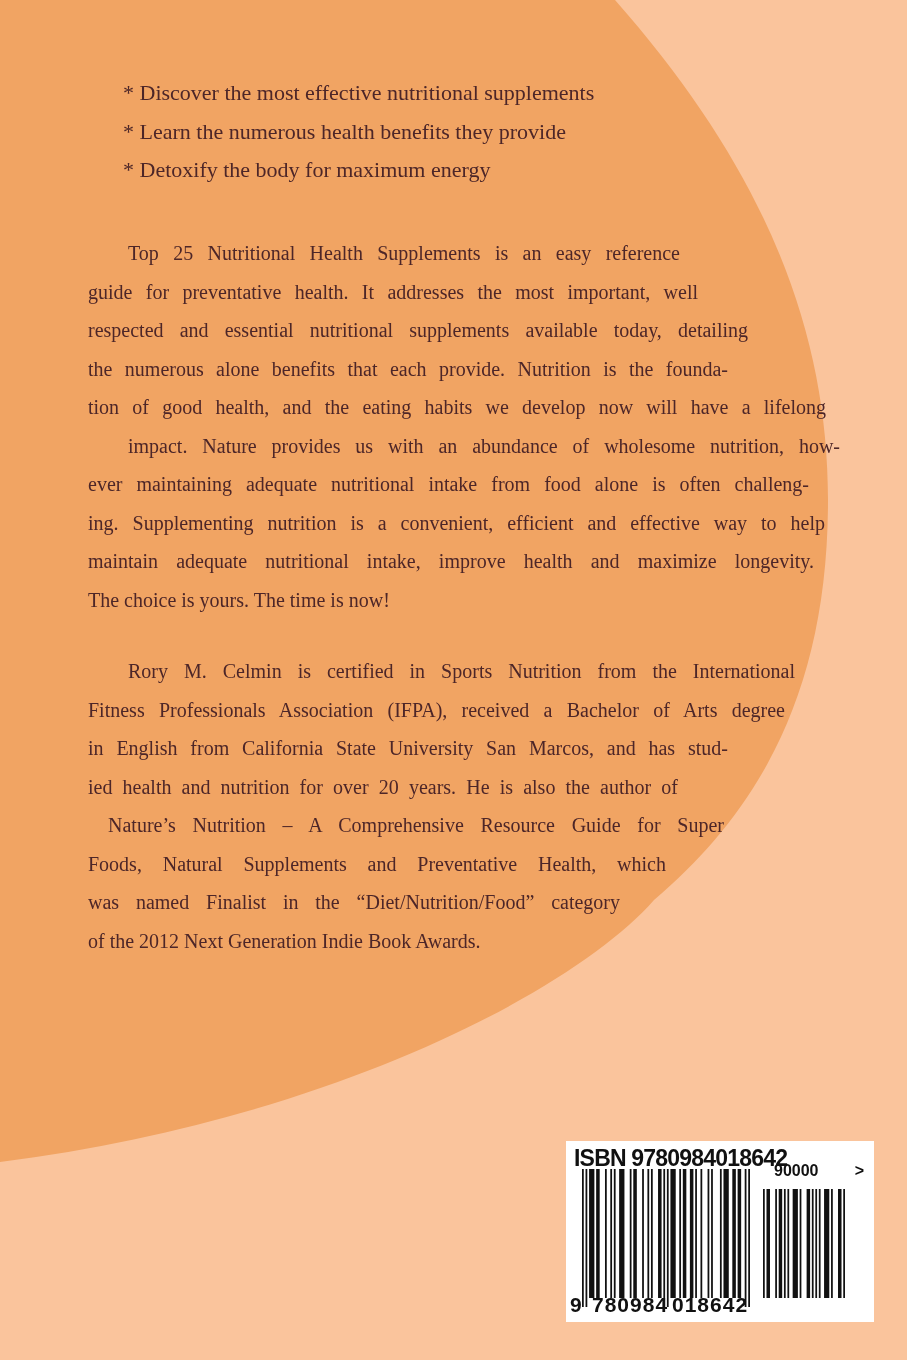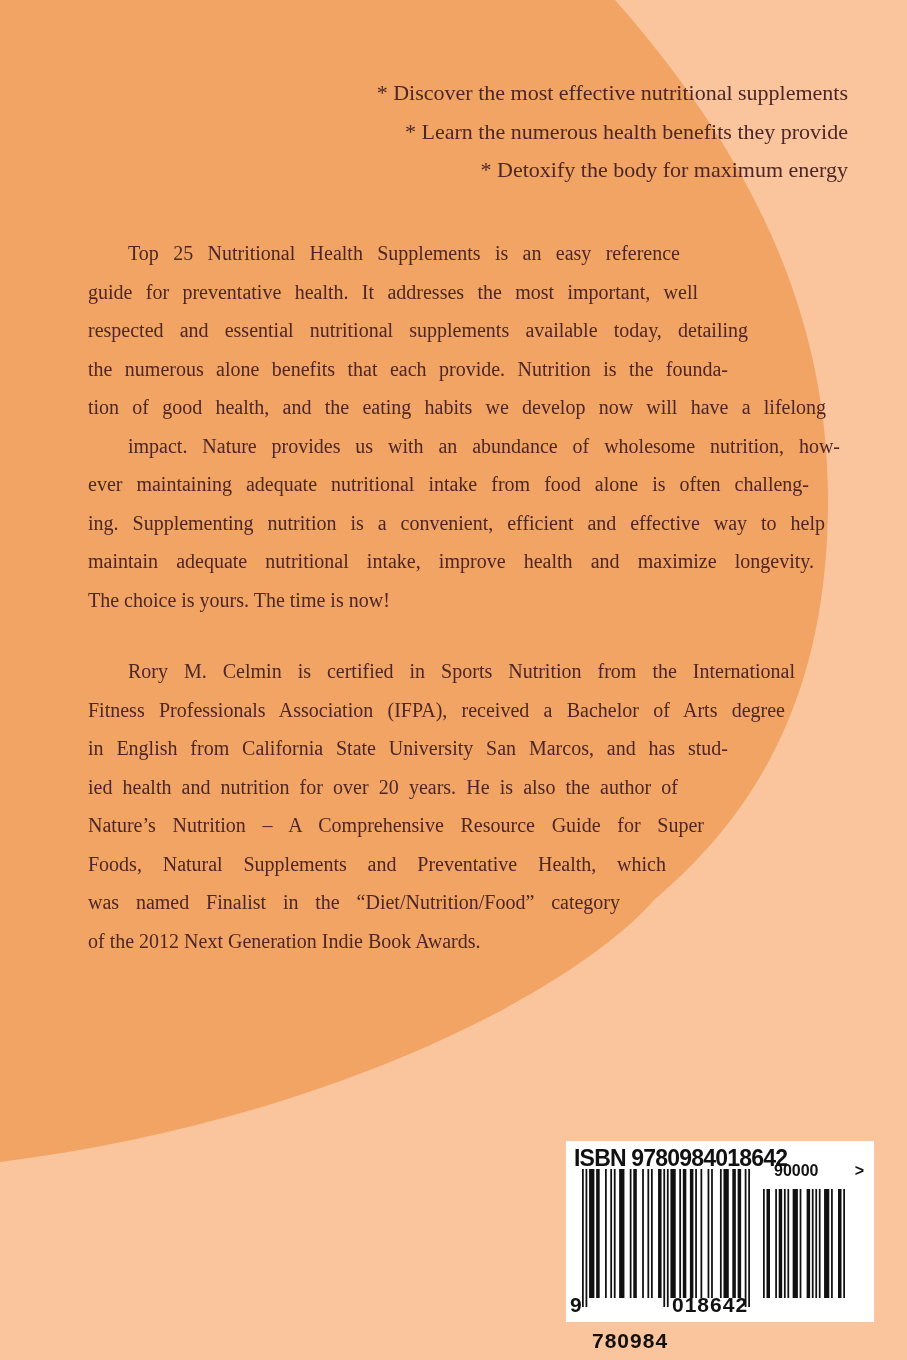--- a/index.html
+++ b/index.html
@@ -12,21 +12,21 @@
     color:var(--text,#4D2628);
   }
   .shape{position:absolute;left:0;top:0;width:907px;height:1360px;}
   .shape path{fill:var(--shape,#F1A463);}
 
   
   .textblock{position:absolute;z-index:2;}
   .bullets{left:88px;top:74px;width:760px;padding-left:35px;box-sizing:border-box;}
   .bline{
     font-size:22px;line-height:38.5px;
-    text-align:right;white-space:nowrap;
+    text-align:left;white-space:nowrap;
   }
   .para .tline{
     font-size:20px;line-height:38.5px;
     text-align:justify;text-align-last:justify;
   }
   .p1{left:88px;top:234px;width:760px;}
   .p2{left:88px;top:652px;width:760px;}
   .para .tline:first-child{text-indent:40px;}
   .para .tline:last-child{width:auto;text-align:right;text-align-last:left;}
 
@@ -37,21 +37,21 @@
   .p1 .tline:nth-child(5){width:738px;}
   .p1 .tline:nth-child(6){width:712px;margin-left:40px;}
   .p1 .tline:nth-child(7){width:721px;}
   .p1 .tline:nth-child(8){width:737px;}
   .p1 .tline:nth-child(9){width:726px;}
 
   .p2 .tline:nth-child(1){width:707px;}
   .p2 .tline:nth-child(2){width:697px;}
   .p2 .tline:nth-child(3){width:640px;}
   .p2 .tline:nth-child(4){width:590px;}
-  .p2 .tline:nth-child(5){width:616px;}
+  .p2 .tline:nth-child(5){width:616px;margin-left:20px;}
   .p2 .tline:nth-child(6){width:578px;}
   .p2 .tline:nth-child(7){width:532px;}
 
   
   .bcbox{
     position:absolute;z-index:3;
     left:566px;top:1141px;width:308px;height:181px;
     background:var(--barcode-bg,#FFFFFF);
     font-family:"Liberation Sans", sans-serif;
     color:var(--barcode-ink,#111111);
@@ -64,21 +64,21 @@
   }
   .bc-main{position:absolute;left:16px;top:28px;width:168px;height:138px;}
   .bc-supp{position:absolute;left:197px;top:48px;width:82px;height:109px;}
   .bc-main rect,.bc-supp rect{fill:var(--barcode-ink,#111111);}
   .bc-digits{position:absolute;left:0;top:152px;width:100%;height:24px;}
   .bc-digits span{
     position:absolute;top:0;
     font-size:21px;font-weight:700;letter-spacing:1px;
   }
   .bc-digits span:nth-child(1){left:4px;width:16px;}
-  .bc-digits span:nth-child(2){left:26px;width:76px;text-align:left;margin-top:36px;}
+  .bc-digits span:nth-child(2){left:26px;width:76px;text-align:left;}
   .bc-digits span:nth-child(3){left:106px;width:76px;text-align:center;}
   .bc-price{
     position:absolute;left:208px;top:21px;width:90px;
     display:flex;justify-content:space-between;align-items:flex-start;
     font-size:16px;font-weight:700;
   }
 </style>
 </head>
 <body>
 

